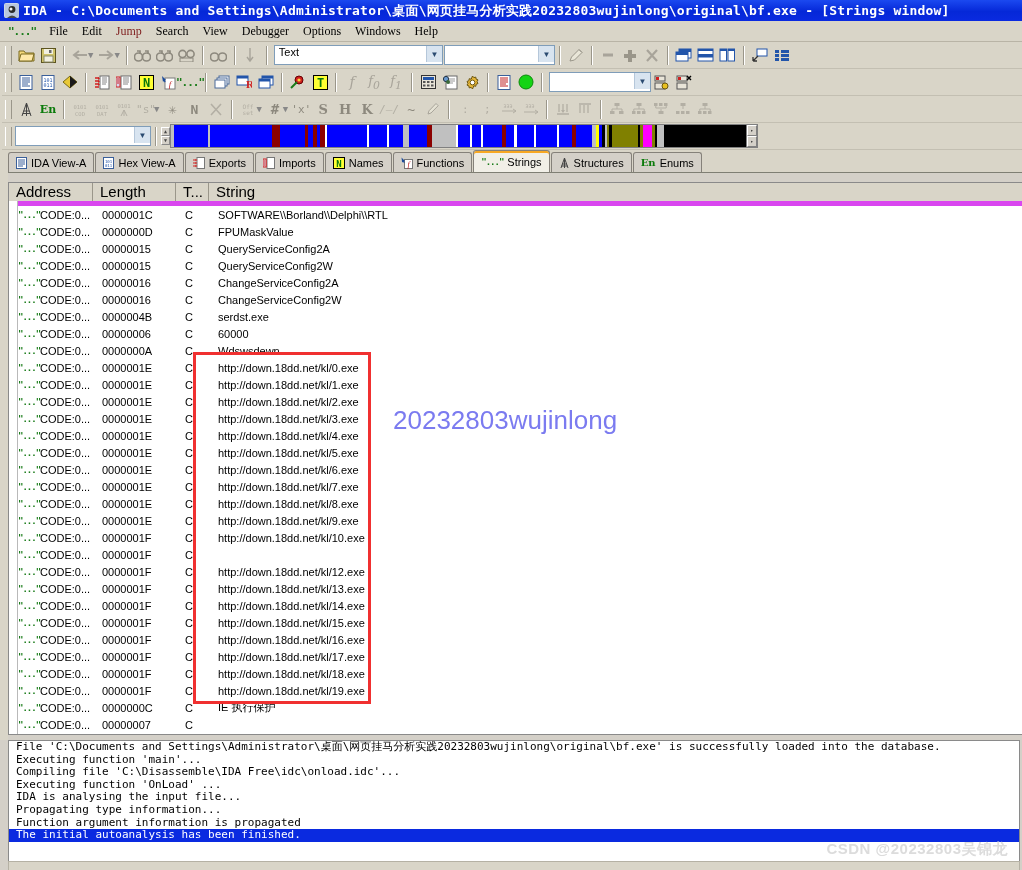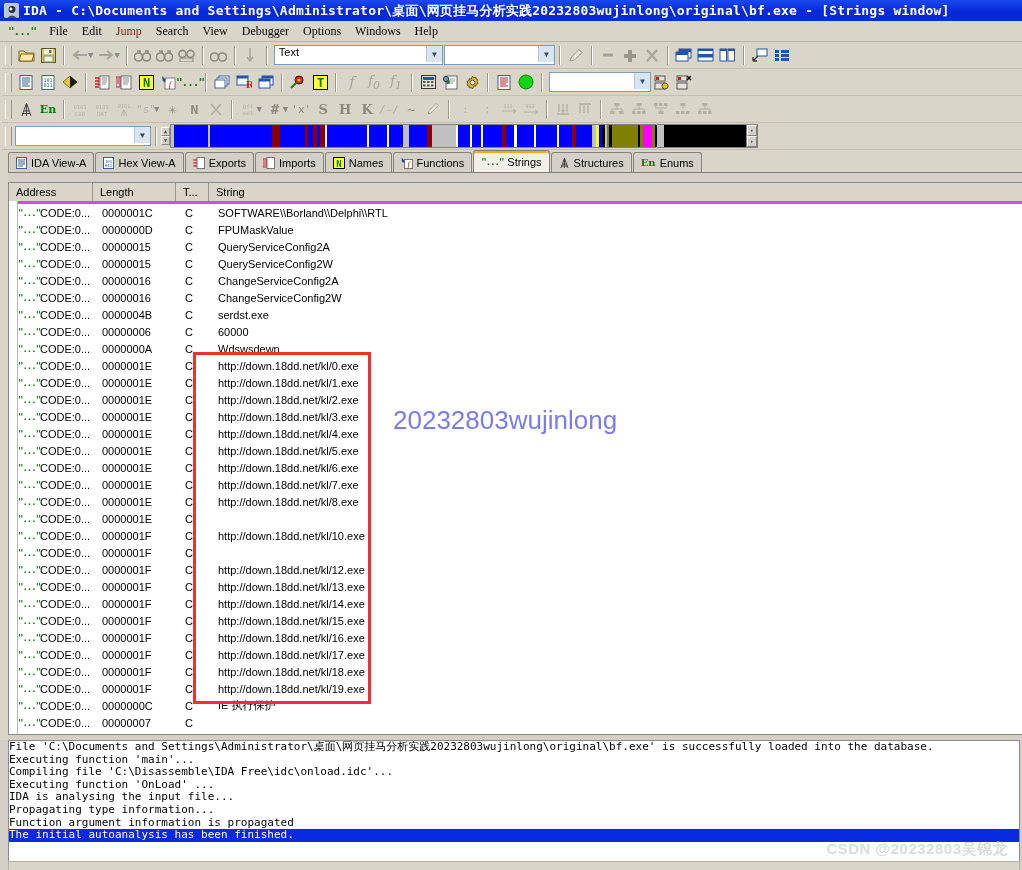--- a/index.html
+++ b/index.html
@@ -103,23 +103,23 @@
   }
   .tab .tico{font-size:9px;display:flex;align-items:center;}
 
   
   .listwrap{
     position:absolute;left:8px;top:182px;right:0;height:551px;
     background:#fff;border:1px solid #8a8a8a;border-right:none;
     overflow:hidden;
   }
   .lhead{
-    height:18px;background:#d9d5c8;border-bottom:3px solid #d946ef;
+    height:18px;background:#d9d5c8;border-bottom:5px solid #d946ef;
     display:flex;align-items:flex-end;font-family:"Liberation Sans",sans-serif;
-    font-size:11px;color:#000;
+    font-size:15px;color:#000;
   }
   .lhead div{
     height:18px;line-height:18px;padding-left:7px;
     border-right:1px solid #9a968a;box-sizing:border-box;flex:none;
   }
   .lbody{position:relative;background:#fff;}
   .row{height:17px;display:flex;align-items:center;
        font-family:"Liberation Sans",sans-serif;font-size:11px;color:#000;
        white-space:nowrap;}
   .c-q{width:22px;text-align:center;color:#1a7c1a;font-size:9px;
@@ -142,21 +142,21 @@
   }
 
   
   .outwrap{
     position:absolute;left:8px;top:740px;right:2px;height:120px;
     background:#fff;border:1px solid #8a8a8a;overflow:hidden;
   }
   .oline{
     font-family:"DejaVu Sans Mono","Liberation Mono",monospace;
     font-size:11px;line-height:12.6px;color:#000;white-space:pre;
-    padding-left:0;
+    padding-left:7px;
   }
   .oline.sel{background:#0a2ae0;color:#fff;}
   .statusbar{position:absolute;left:8px;top:861px;right:2px;height:9px;
              background:#d9d5c8;border:1px solid #b5b1a4;}
   .csdn{
     position:absolute;right:14px;top:840px;color:#dcdcdc;
     font-family:"Liberation Sans",sans-serif;font-size:15px;
     font-weight:bold;letter-spacing:.5px;white-space:nowrap;
   }
   .leftedge{position:absolute;left:0;top:150px;width:8px;height:590px;
@@ -938,20 +938,21 @@
           <div class="c-addr">CODE:0...</div>
           <div class="c-len">0000001E</div>
           <div class="c-type">C</div>
           <div class="c-str">http://down.18dd.net/kl/8.exe</div>
         </div>
         <div class="row">
           <div class="c-q">"..."</div>
           <div class="c-addr">CODE:0...</div>
           <div class="c-len">0000001E</div>
           <div class="c-type">C</div>
+          <div class="c-str">http://down.18dd.net/kl/9.exe</div>
         </div>
         <div class="row">
           <div class="c-q">"..."</div>
           <div class="c-addr">CODE:0...</div>
           <div class="c-len">0000001F</div>
           <div class="c-type">C</div>
           <div class="c-str">http://down.18dd.net/kl/10.exe</div>
         </div>
         <div class="row">
           <div class="c-q">"..."</div>

